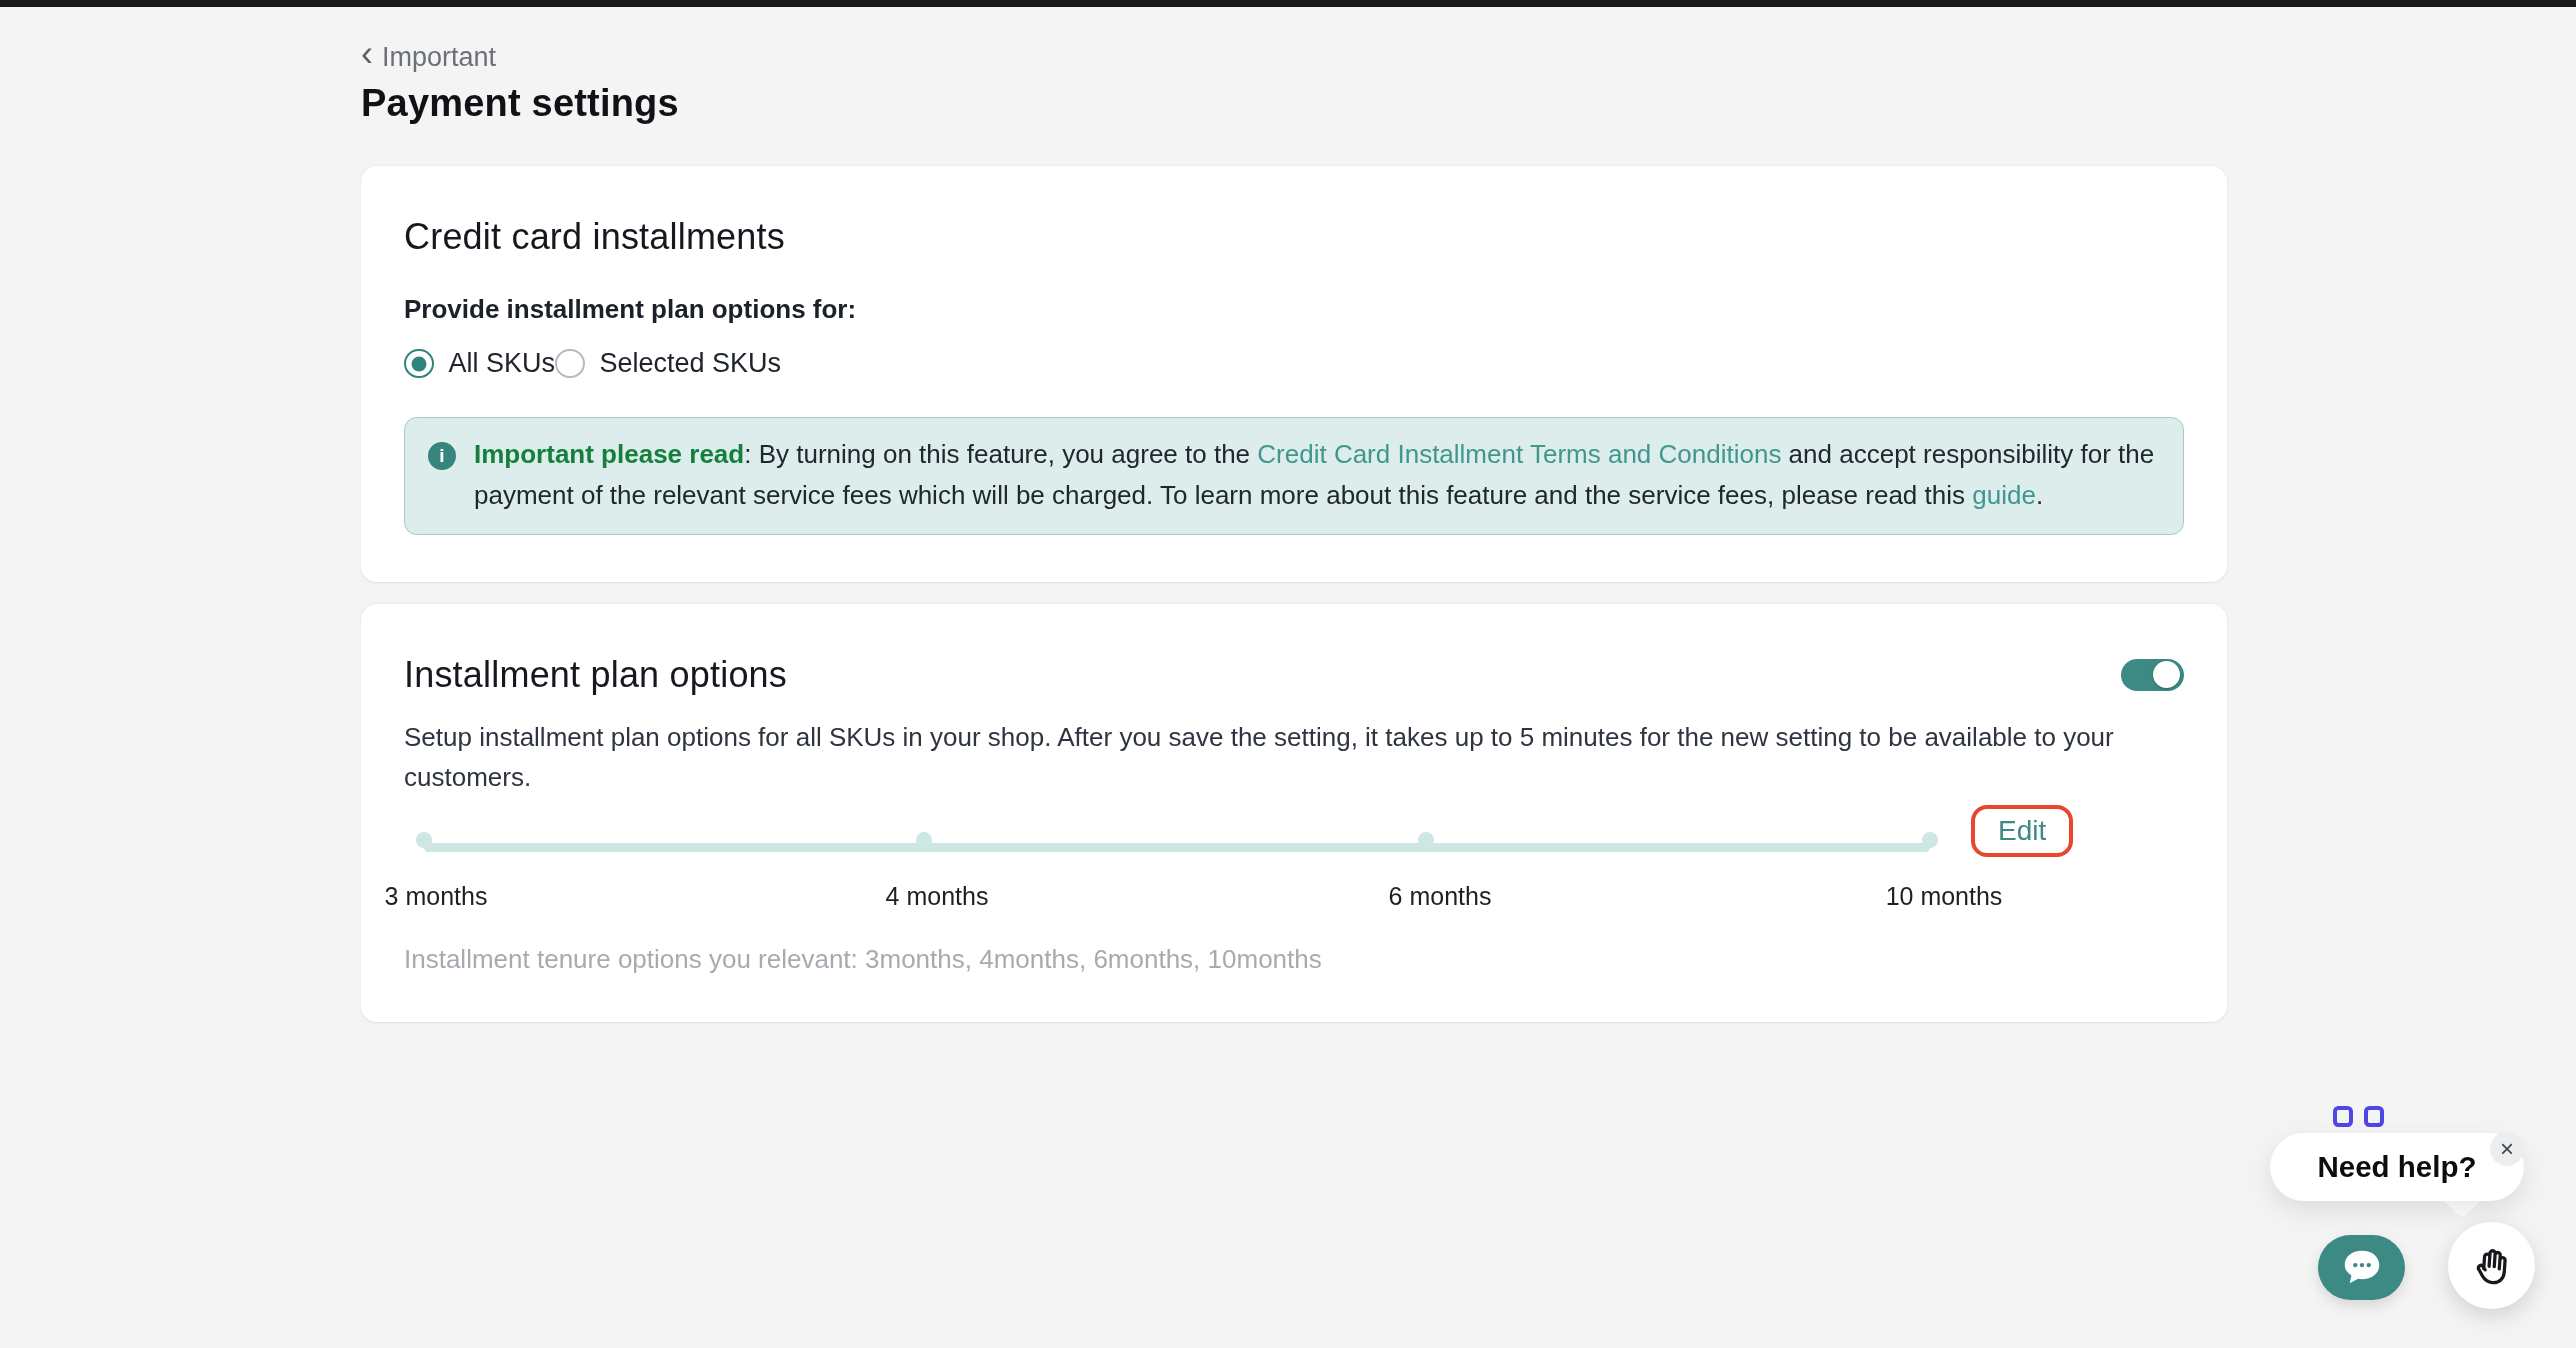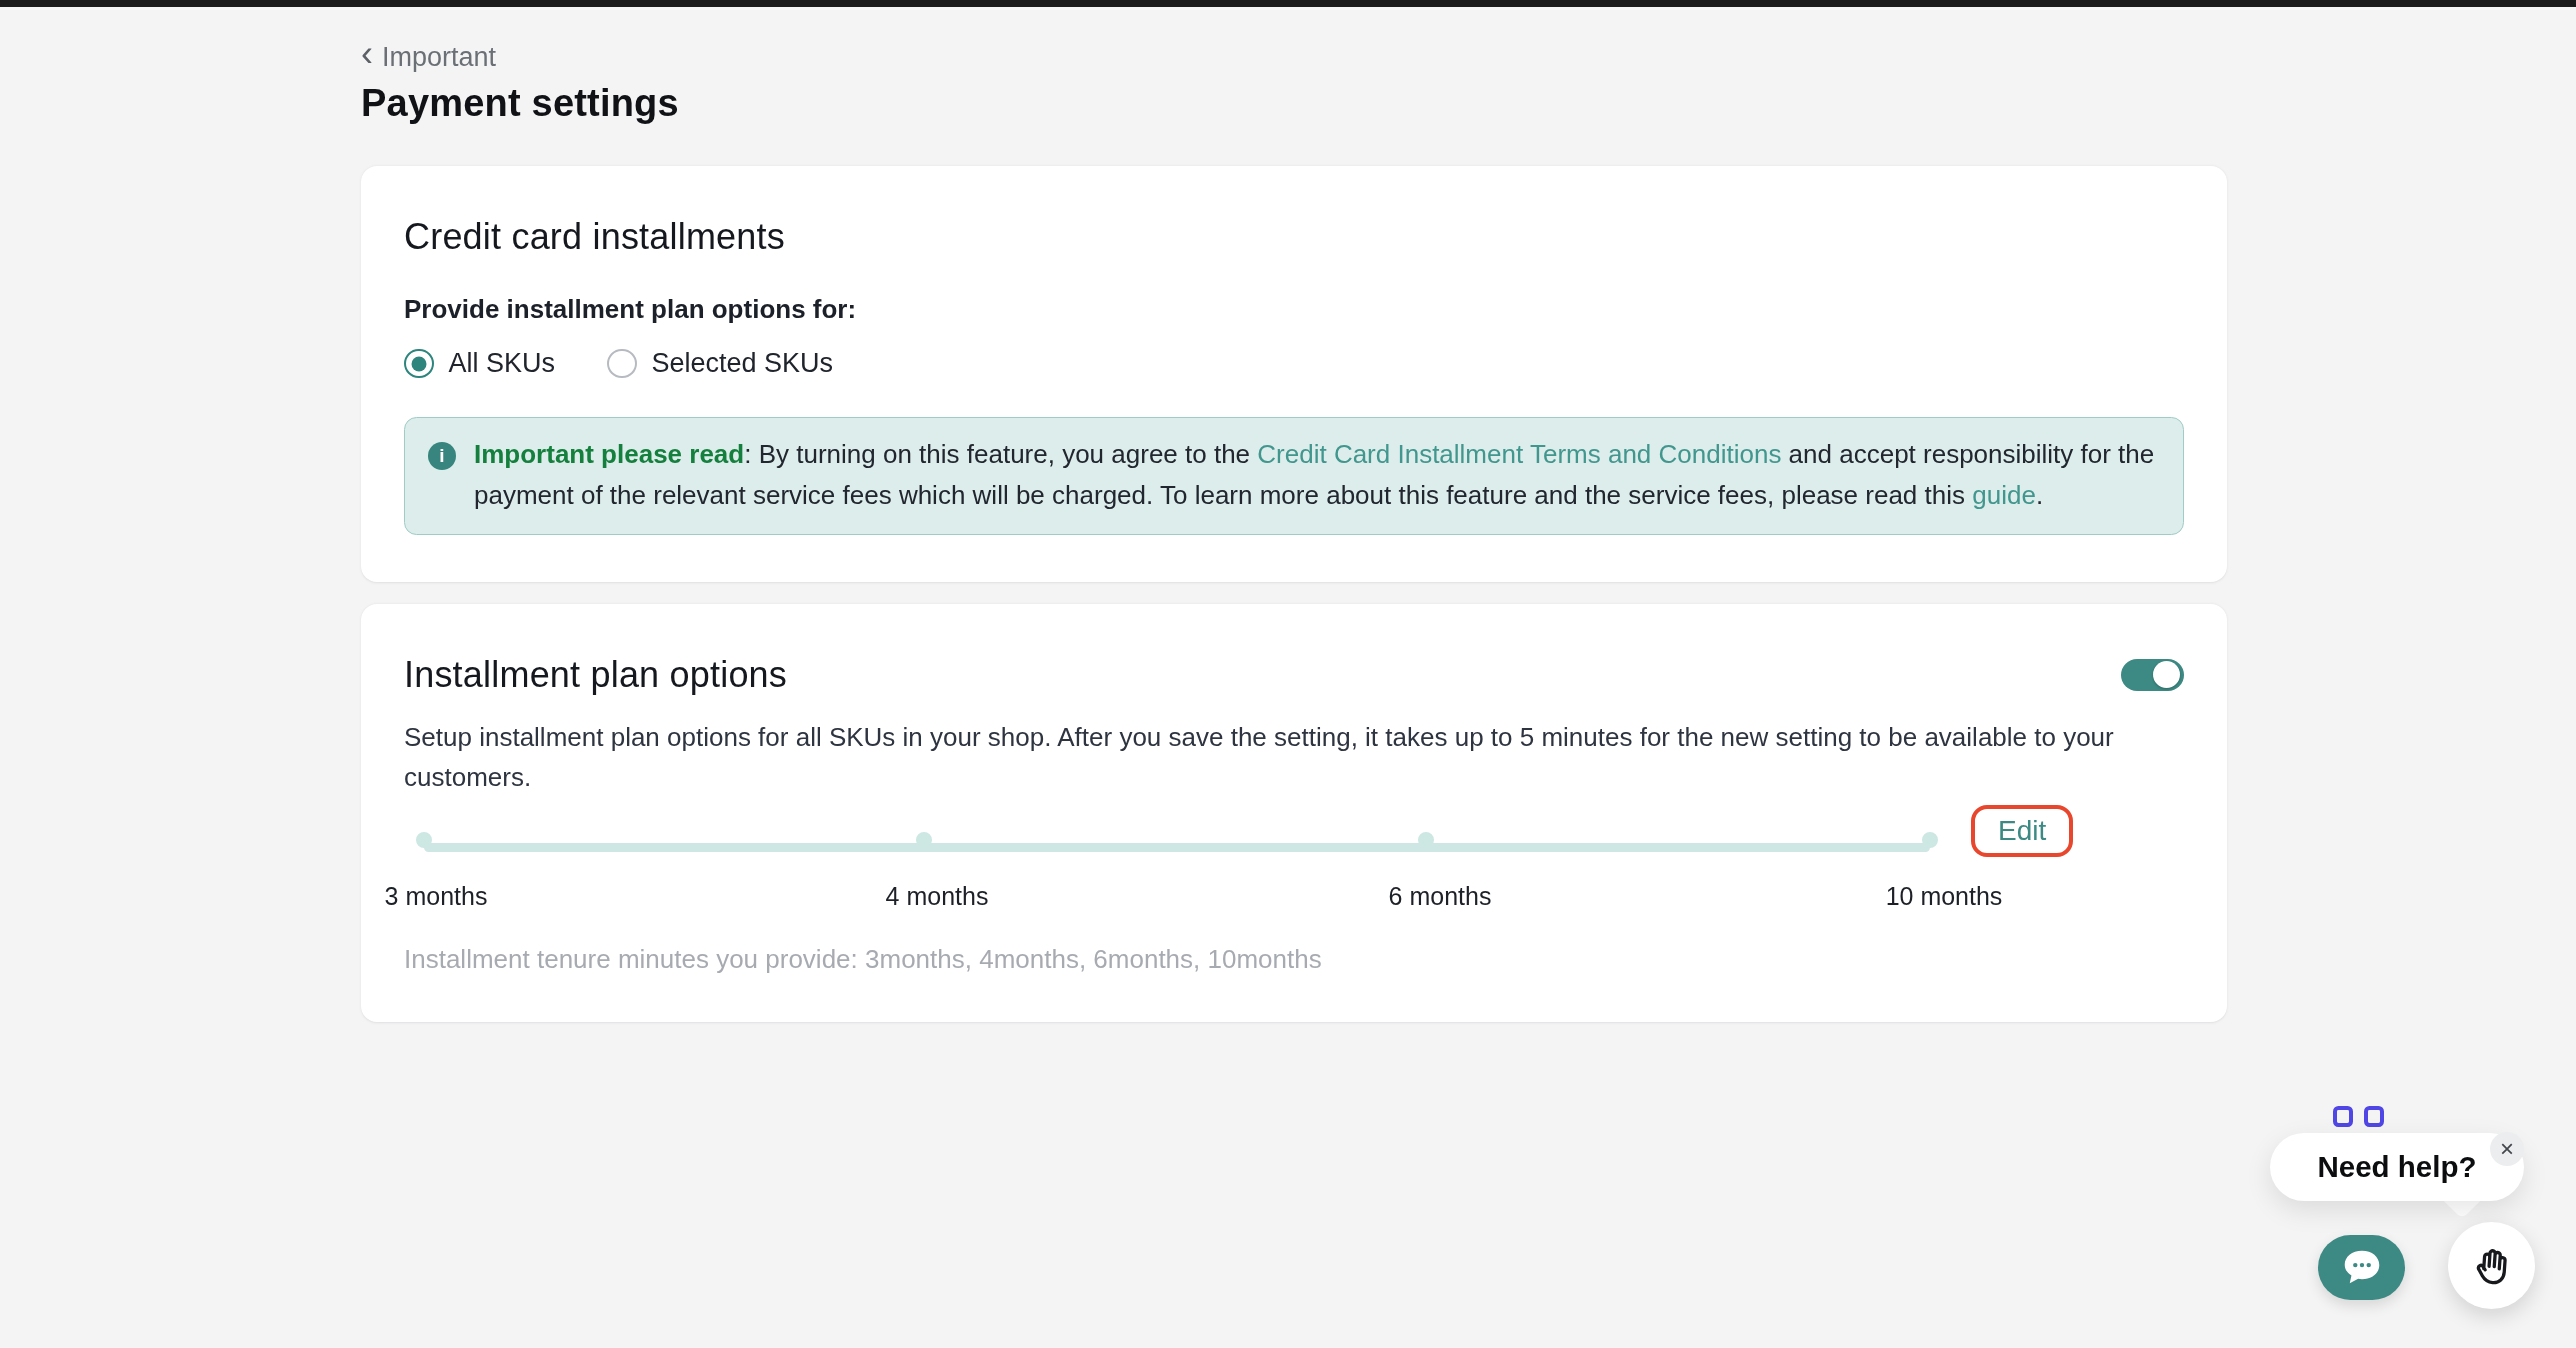--- a/index.html
+++ b/index.html
@@ -27,21 +27,21 @@
     padding:50px 43px 47px 43px;
   }
   .card1 { margin-top:41px; }
   .card2 { margin-top:21.5px; }
 
   .card-heading { font-size:36px; font-weight:500; color:#15181e; letter-spacing:0.2px; }
   .card-desc { margin-top:21.5px; font-size:26px; line-height:40px; color:#2e3440; max-width:1769px; }
 
   .provide-label { margin-top:36px; font-size:26px; font-weight:600; color:#1c2029; }
 
-  .radio-row { margin-top:23px; display:flex; align-items:center; gap:52px; }
+  .radio-row { margin-top:23px; display:flex; align-items:center; }
   .radio-opt { display:flex; align-items:center; gap:15px; cursor:pointer; }
   .radio-circle { width:29.5px; height:29.5px; border-radius:50%; background:#fff; border:2.2px solid #b7bbc1; position:relative; flex:0 0 auto; }
   .radio-opt.selected .radio-circle { border-color:#2e857e; }
   .radio-opt.selected .radio-circle::after {
     content:""; position:absolute; left:50%; top:50%; width:15px; height:15px;
     border-radius:50%; background:#2e857e; transform:translate(-50%,-50%);
   }
   .radio-label { font-size:27px; color:#20242c; }
 
   .alert {
@@ -175,21 +175,21 @@
       </div>
     </div>
 
     <div class="slider-labels">
       <span style="left:32px">3 months</span>
       <span style="left:533px">4 months</span>
       <span style="left:1036px">6 months</span>
       <span style="left:1540px">10 months</span>
     </div>
 
-    <div class="tenure-note">Installment tenure minutes you provide: 3months, 4months, 6months, 10months</div>
+    <div class="tenure-note">Installment tenure options you relevant: 3months, 4months, 6months, 10months</div>
   </section>
 </div>
 
 <div class="purple-squares">
   <span class="sq"></span>
   <span class="sq"></span>
 </div>
 
 <div class="help-bubble">
   <span class="tail"></span>

